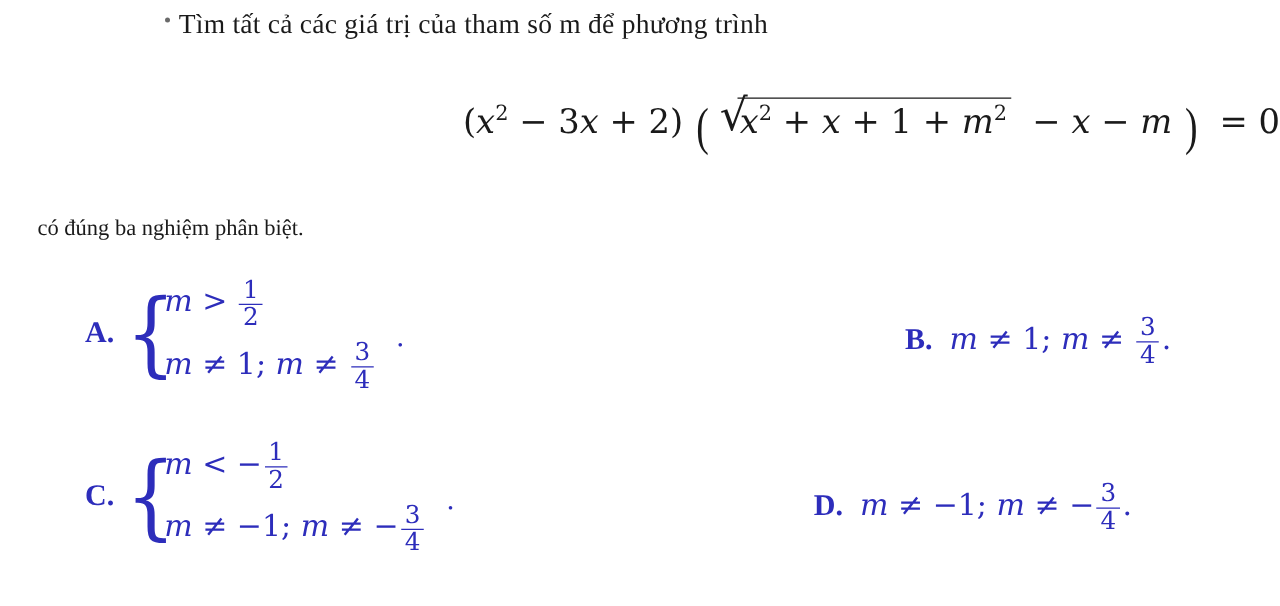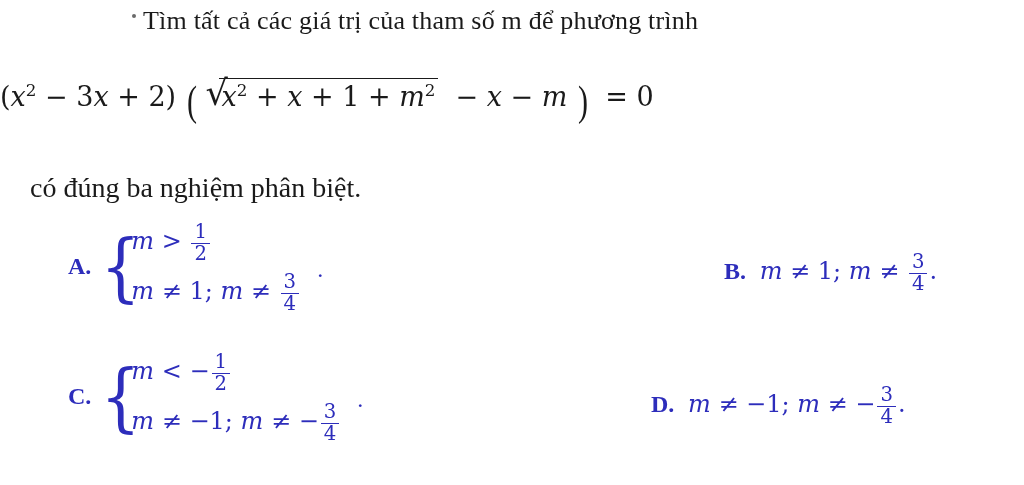--- a/index.html
+++ b/index.html
@@ -83,45 +83,45 @@
     vertical-align: -0.22em;
     line-height: 0.8;
     transform: scaleX(0.72);
   }
 
   
   #stem-line {
     position: absolute;
     left: 143px;
     top: 6px;
-    font-size: 26px;
+    font-size: 22px;
     letter-spacing: 0.2px;
   }
   #stem-dot {
     position: absolute;
     left: 132px;
     top: 14px;
     width: 4px;
     height: 4px;
     background: #6a6a6a;
     border-radius: 50%;
   }
   #equation {
     position: absolute;
     left: 0;
     top: 78px;
     width: 1024px;
-    text-align: left;
+    text-align: right;
     font-size: 27px;
   }
   #cond-line {
     position: absolute;
     left: 30px;
     top: 172px;
-    font-size: 28px;
+    font-size: 18px;
   }
 
   
   .ans {
     position: absolute;
     font-size: 24px;
   }
   .ans-label {
     color: #2d2dbb;
     font-weight: bold;

